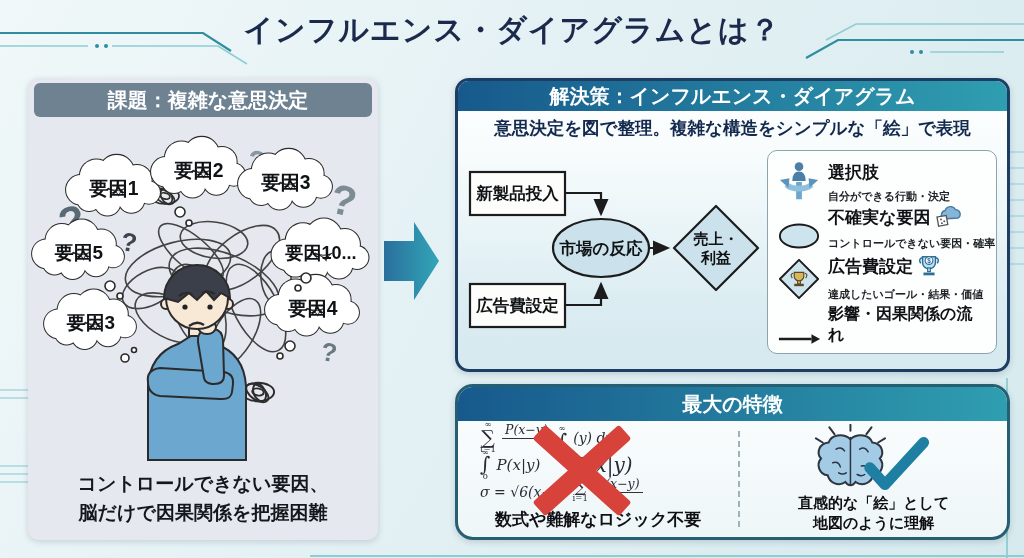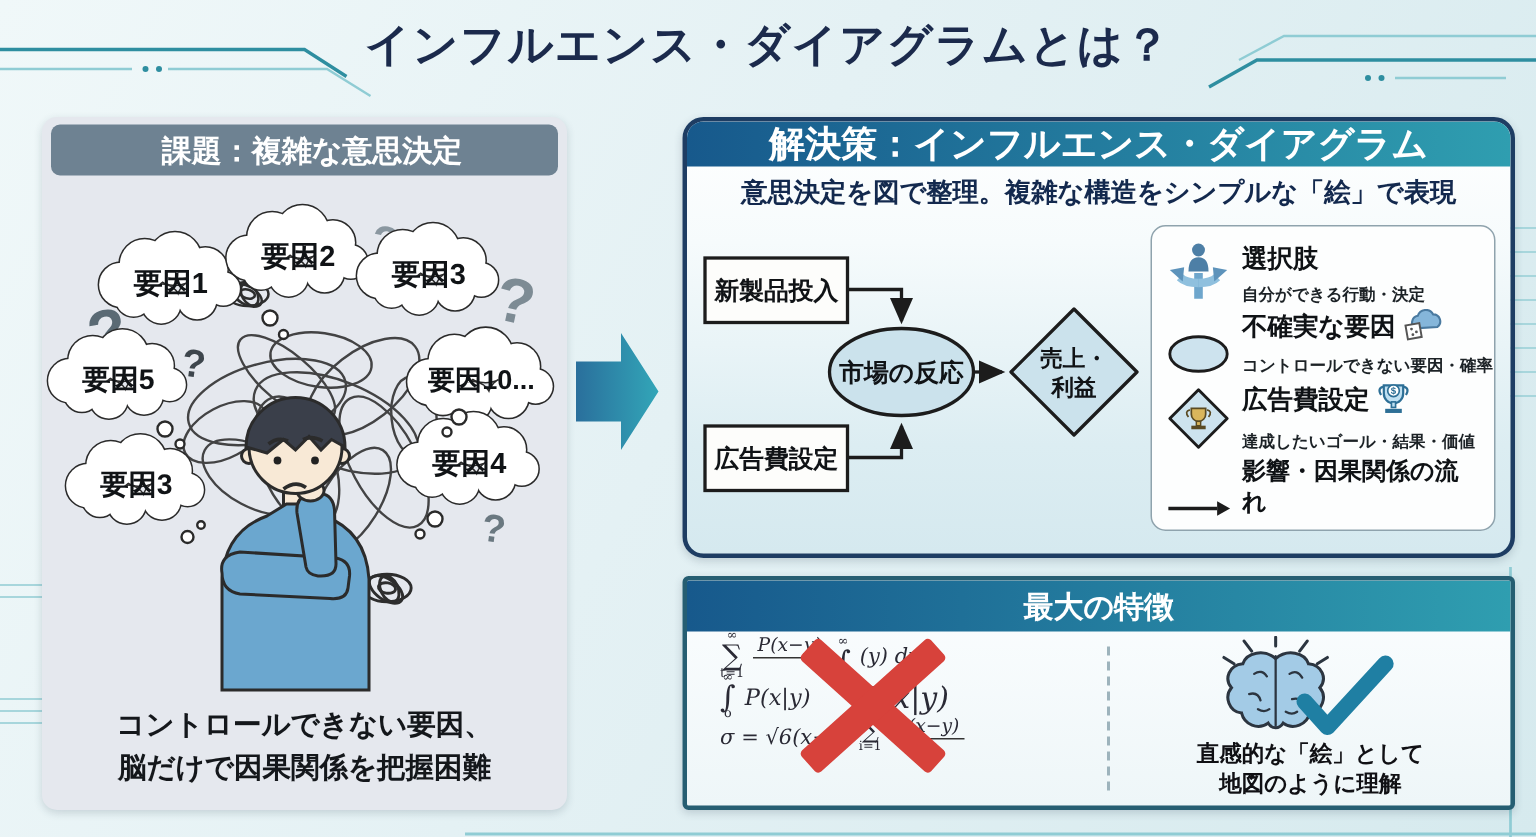--- a/index.html
+++ b/index.html
@@ -20,38 +20,38 @@
         font-size:19px;font-weight:bold;color:#14171b;line-height:1.5;}
 
   .mid-arrow{position:absolute;left:384px;top:221px;}
 
   
   .rt-panel{position:absolute;left:455px;top:78px;width:555px;height:294px;box-sizing:border-box;
         border:3px solid #1e3d63;border-radius:14px;overflow:hidden;
         background:linear-gradient(180deg,#ffffff 0%,#f6fbfc 28%,#dcedf2 75%,#d5e9ef 100%);
         box-shadow:0 2px 6px rgba(40,60,80,.2);}
   .rt-header{height:30px;background:linear-gradient(90deg,#17598c,#2f9eb0);
-        display:flex;align-items:center;justify-content:center;color:#fff;font-weight:bold;font-size:24px;}
+        display:flex;align-items:center;justify-content:center;color:#fff;font-weight:bold;font-size:20px;}
   .rt-sub{height:33px;display:flex;align-items:center;justify-content:center;
         font-size:17.5px;font-weight:bold;color:#13294e;}
   .rt-body{position:relative;height:221px;}
   .diagram-svg{position:absolute;left:4px;top:0;}
   .legend{position:absolute;right:10px;top:6px;width:230px;height:204px;background:#fdfefe;
         border:1.5px solid #8fa3ad;border-radius:10px;padding:7px 8px;box-sizing:border-box;
         display:flex;flex-direction:column;justify-content:space-between;}
   .leg-row{display:flex;align-items:flex-end;gap:6px;}
   .leg-icon{flex:0 0 46px;display:flex;justify-content:center;align-items:center;}
   .leg-texts{min-width:0;}
   .leg-title{font-size:17px;font-weight:bold;color:#0f1215;line-height:1.1;display:flex;align-items:center;gap:4px;}
   .leg-desc{font-size:11px;font-weight:700;color:#1c2226;margin-top:6px;white-space:nowrap;}
   .leg-flow{font-size:16px;font-weight:bold;color:#0f1215;}
 
   
   .rb-panel{position:absolute;left:455px;top:384px;width:555px;height:156px;box-sizing:border-box;
-        border:3px solid #265e72;border-radius:4px;overflow:hidden;
+        border:3px solid #265e72;border-radius:18px;overflow:hidden;
         background:linear-gradient(180deg,#fcfeff 0%,#eef6f8 100%);box-shadow:0 2px 6px rgba(40,60,80,.2);}
   .rb-header{height:34px;background:linear-gradient(90deg,#17598c,#2f9eb0);
         display:flex;align-items:center;justify-content:center;color:#fff;font-weight:bold;font-size:20px;}
   .rb-body{position:relative;height:116px;display:flex;}
   .rb-left{flex:1.05;position:relative;display:flex;flex-direction:column;align-items:center;}
   .rb-divider{width:0;border-left:2px dashed #9db3bc;margin:10px 0;}
   .rb-right{flex:1;display:flex;flex-direction:column;align-items:center;}
   .rb-caption{font-size:17px;font-weight:bold;color:#101014;margin-top:auto;margin-bottom:6px;}
   .rb-caption-r{font-size:15px;font-weight:bold;color:#101014;text-align:center;line-height:1.3;
         margin-top:auto;margin-bottom:5px;}
@@ -390,20 +390,21 @@
             <span class="frac">
                 <span class="num">P(x−y)</span>
                 <span class="den">2</span>
               </span>
           </div>
           <div class="x-overlay">
             <div class="x-bar a"></div>
               <div class="x-bar b"></div>
           </div>
         </div>
+        <div class="rb-caption">数式や難解なロジック不要</div>
       </div>
 
       <div class="rb-divider"></div>
 
       <div class="rb-right">
         <svg width="150" height="74" viewBox="0 -8 150 82" style="margin-top:3px">
           <g stroke="#2c3540" stroke-width="2.4" fill="none" stroke-linecap="round">
             <path d="M28,4 L22,-4 M47,0 L47,-7 M66,4 L72,-4 M14,14 L6,9 M80,14 L88,9"></path>
           </g>
           <path d="M47,10 C38,2 24,5 21,14 C10,15 6,26 12,33 C6,40 10,52 20,53 C22,62 33,67 41,61 C44,66 50,66 53,61 C61,67 72,62 74,53 C84,52 88,40 82,33 C88,26 84,15 73,14 C70,5 56,2 47,10 Z" fill="#a3cbe6" stroke="#2c3540" stroke-width="2.4"></path>

